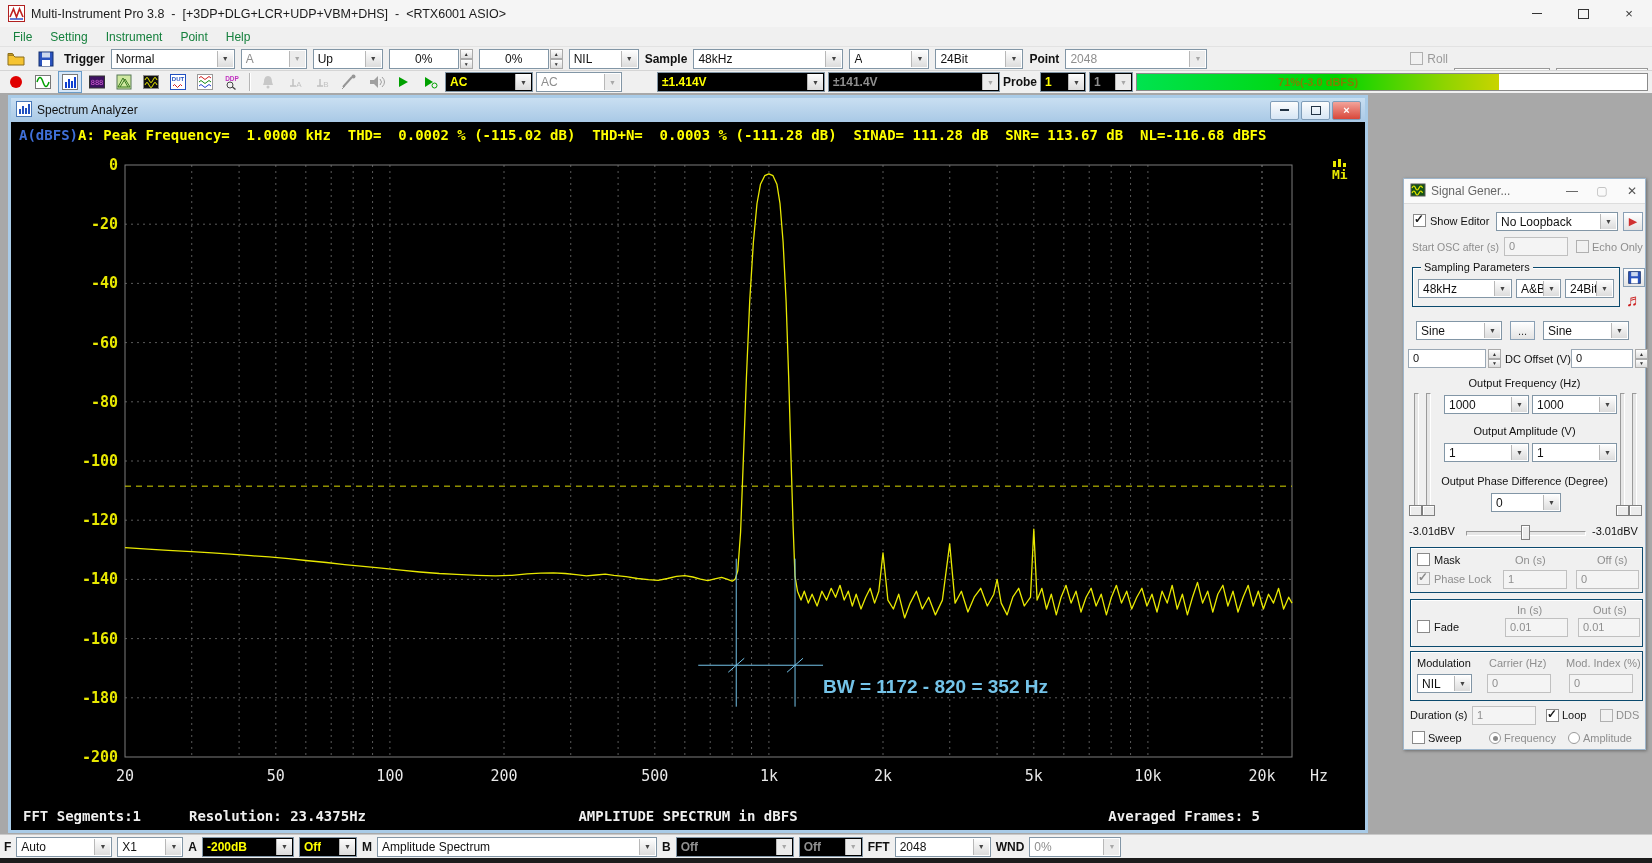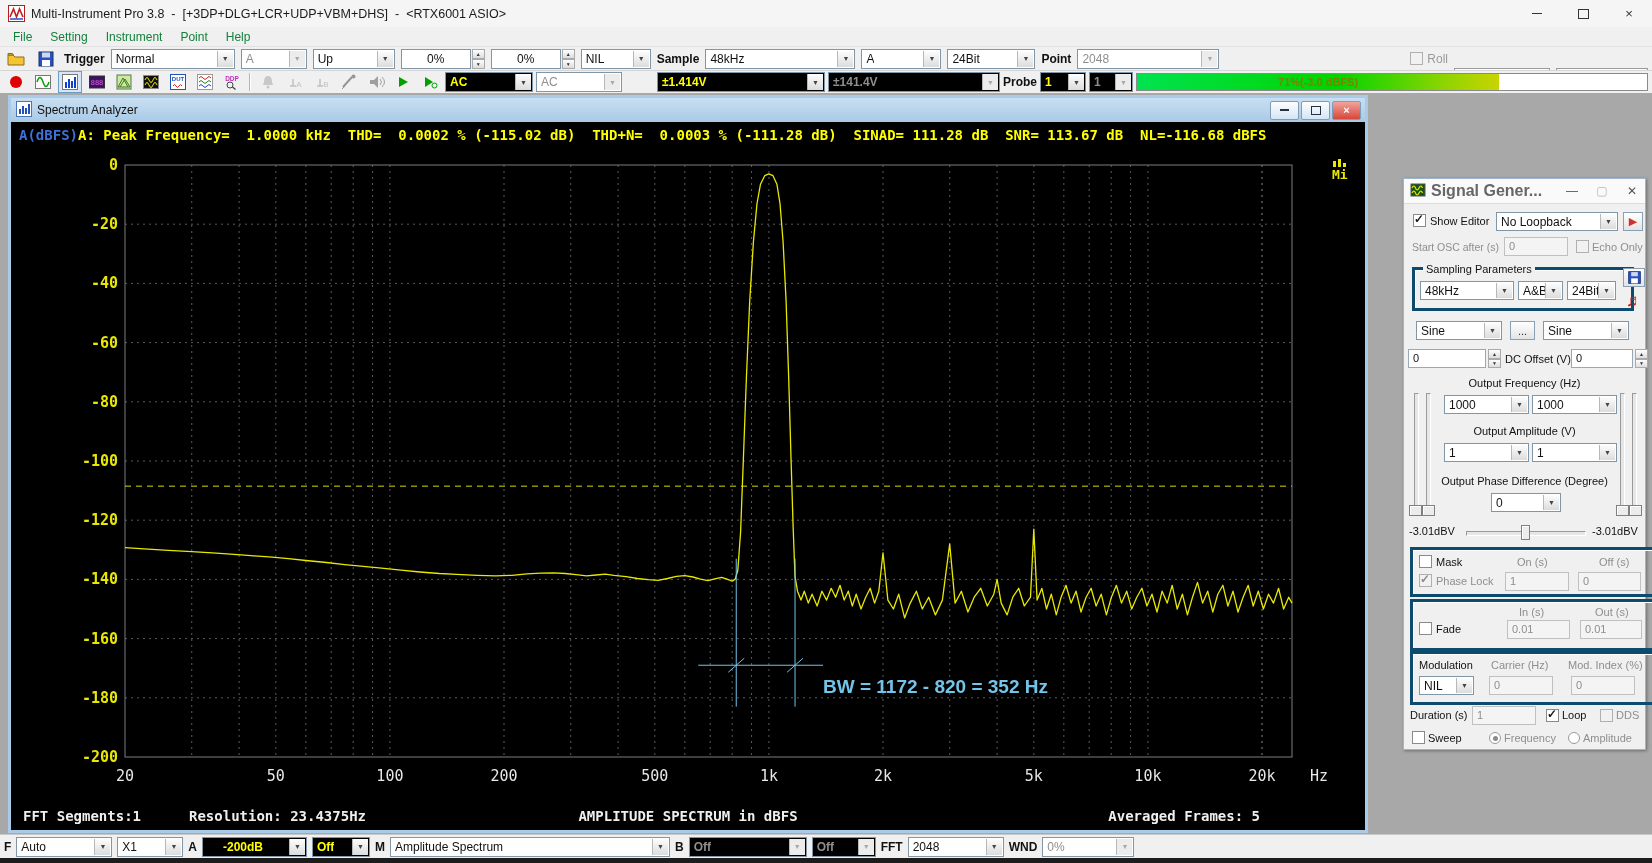--- a/index.html
+++ b/index.html
@@ -68,29 +68,29 @@
   #sw-readout{height:26px;background:#000;display:flex;align-items:center;padding-left:8px;
       font-family:"DejaVu Sans Mono",monospace;font-size:14px;font-weight:bold;white-space:pre;}
   #sw-readout .pfx{color:#3f6fd8;}
   #sw-readout .rst{color:#ffff00;}
   #sw-chart{display:block;}
   #sw-status{height:26px;background:#000;position:relative;font-family:"DejaVu Sans Mono",monospace;font-size:14px;font-weight:bold;color:#eee;}
   #sw-status span{position:absolute;top:4px;white-space:pre;}
   
   #sg{position:absolute;left:1403px;top:85px;width:243px;height:572px;background:#f0f0f0;border:1px solid #9eb6cc;box-shadow:1px 1px 3px rgba(0,0,0,.35);box-sizing:border-box;font-size:11px;}
   #sg-title{height:24px;background:#fafafa;border-bottom:1px solid #ddd;display:flex;align-items:center;gap:5px;padding-left:6px;}
-  #sg-title .wt{color:#666;font-size:16px;font-weight:bold;}
+  #sg-title .wt{color:#666;font-size:12px;}
   .sgbtn{width:14px;text-align:center;color:#555;font-size:12px;}
   #sg .row{position:absolute;left:0;width:100%;}
   #sg .lbl{color:#111;white-space:nowrap;}
   #sg .dim{color:#8e8e8e;white-space:nowrap;}
   #sg .combo{height:19px;position:absolute;}
   #sg .field{position:absolute;height:19px;background:#fff;border:1px solid #9aa8b5;box-sizing:border-box;font-size:11px;padding:2px 0 0 4px;white-space:nowrap;}
   #sg .field.dis{background:#f4f4f4;color:#8e8e8e;border-color:#c0c0c0;}
-  .group{position:absolute;border:3px solid #0c4a6e;box-shadow:1px 1px 0 #fff inset;padding-left:10px;}
+  .group{position:absolute;border:1px solid #0c4a6e;box-shadow:1px 1px 0 #fff inset;}
   .group .legend{position:absolute;top:-7px;left:8px;background:#f0f0f0;padding:0 3px;font-size:11px;color:#111;white-space:nowrap;}
   .vtrack{position:absolute;width:3px;background:#e6e6e6;border:1px solid #9a9a9a;border-right-color:#fff;border-bottom-color:#fff;}
   .vhandle{position:absolute;width:11px;height:9px;background:#ececec;border:1px solid #808080;box-shadow:inset 1px 1px 0 #fff;}
   .htrack{position:absolute;height:3px;background:#e6e6e6;border:1px solid #9a9a9a;border-right-color:#fff;border-bottom-color:#fff;}
   .hhandle{position:absolute;width:7px;height:13px;background:#ececec;border:1px solid #808080;box-shadow:inset 1px 1px 0 #fff;}
   .minibtn{position:absolute;height:19px;border:1px solid #8aa0b5;background:linear-gradient(#fff,#e3e3e3);display:flex;align-items:center;justify-content:center;box-sizing:border-box;}
   #strip{position:absolute;left:0;top:858px;width:1652px;height:5px;background:#1c1c1c;}
 </style>
 </head>
 <body>
@@ -139,21 +139,21 @@
       </span>
       <span class="tlabel bold">Trigger</span>
       <div class="combo" style="width: 124px; align-items: center;">
         <span class="cv">Normal</span>
         <span class="carrow">▼</span>
       </div>
       <div class="combo dis" style="width: 66px;">
         <span class="cv">A</span>
         <span class="carrow">▼</span>
       </div>
-      <div class="combo" style="width: 82px;">
+      <div class="combo" style="width: 70px;">
         <span class="cv">Up</span>
         <span class="carrow">▼</span>
       </div>
       <span class="spinw" style="width: 84px;">
         <span class="spinfield">0%</span>
         <span class="spinarr">
           <span>▲</span>
           <span>▼</span>
         </span>
       </span>
@@ -636,21 +636,21 @@
       <span class="tlabel bold">F</span>
       <div class="combo" style="width: 96px;">
         <span class="cv">Auto</span>
         <span class="carrow">▼</span>
       </div>
       <div class="combo" style="width: 66px;">
         <span class="cv">X1</span>
         <span class="carrow">▼</span>
       </div>
       <span class="tlabel bold">A</span>
-      <div class="combo black" style="width: 105px; padding-left: 16px;">
+      <div class="combo black" style="width: 92px;">
         <span class="cv">-200dB</span>
         <span class="carrow">▼</span>
       </div>
       <div class="combo black" style="width: 58px;">
         <span class="cv">Off</span>
         <span class="carrow">▼</span>
       </div>
       <span class="tlabel bold">M</span>
       <div class="combo" style="width: 280px;">
         <span class="cv">Amplitude Spectrum</span>

